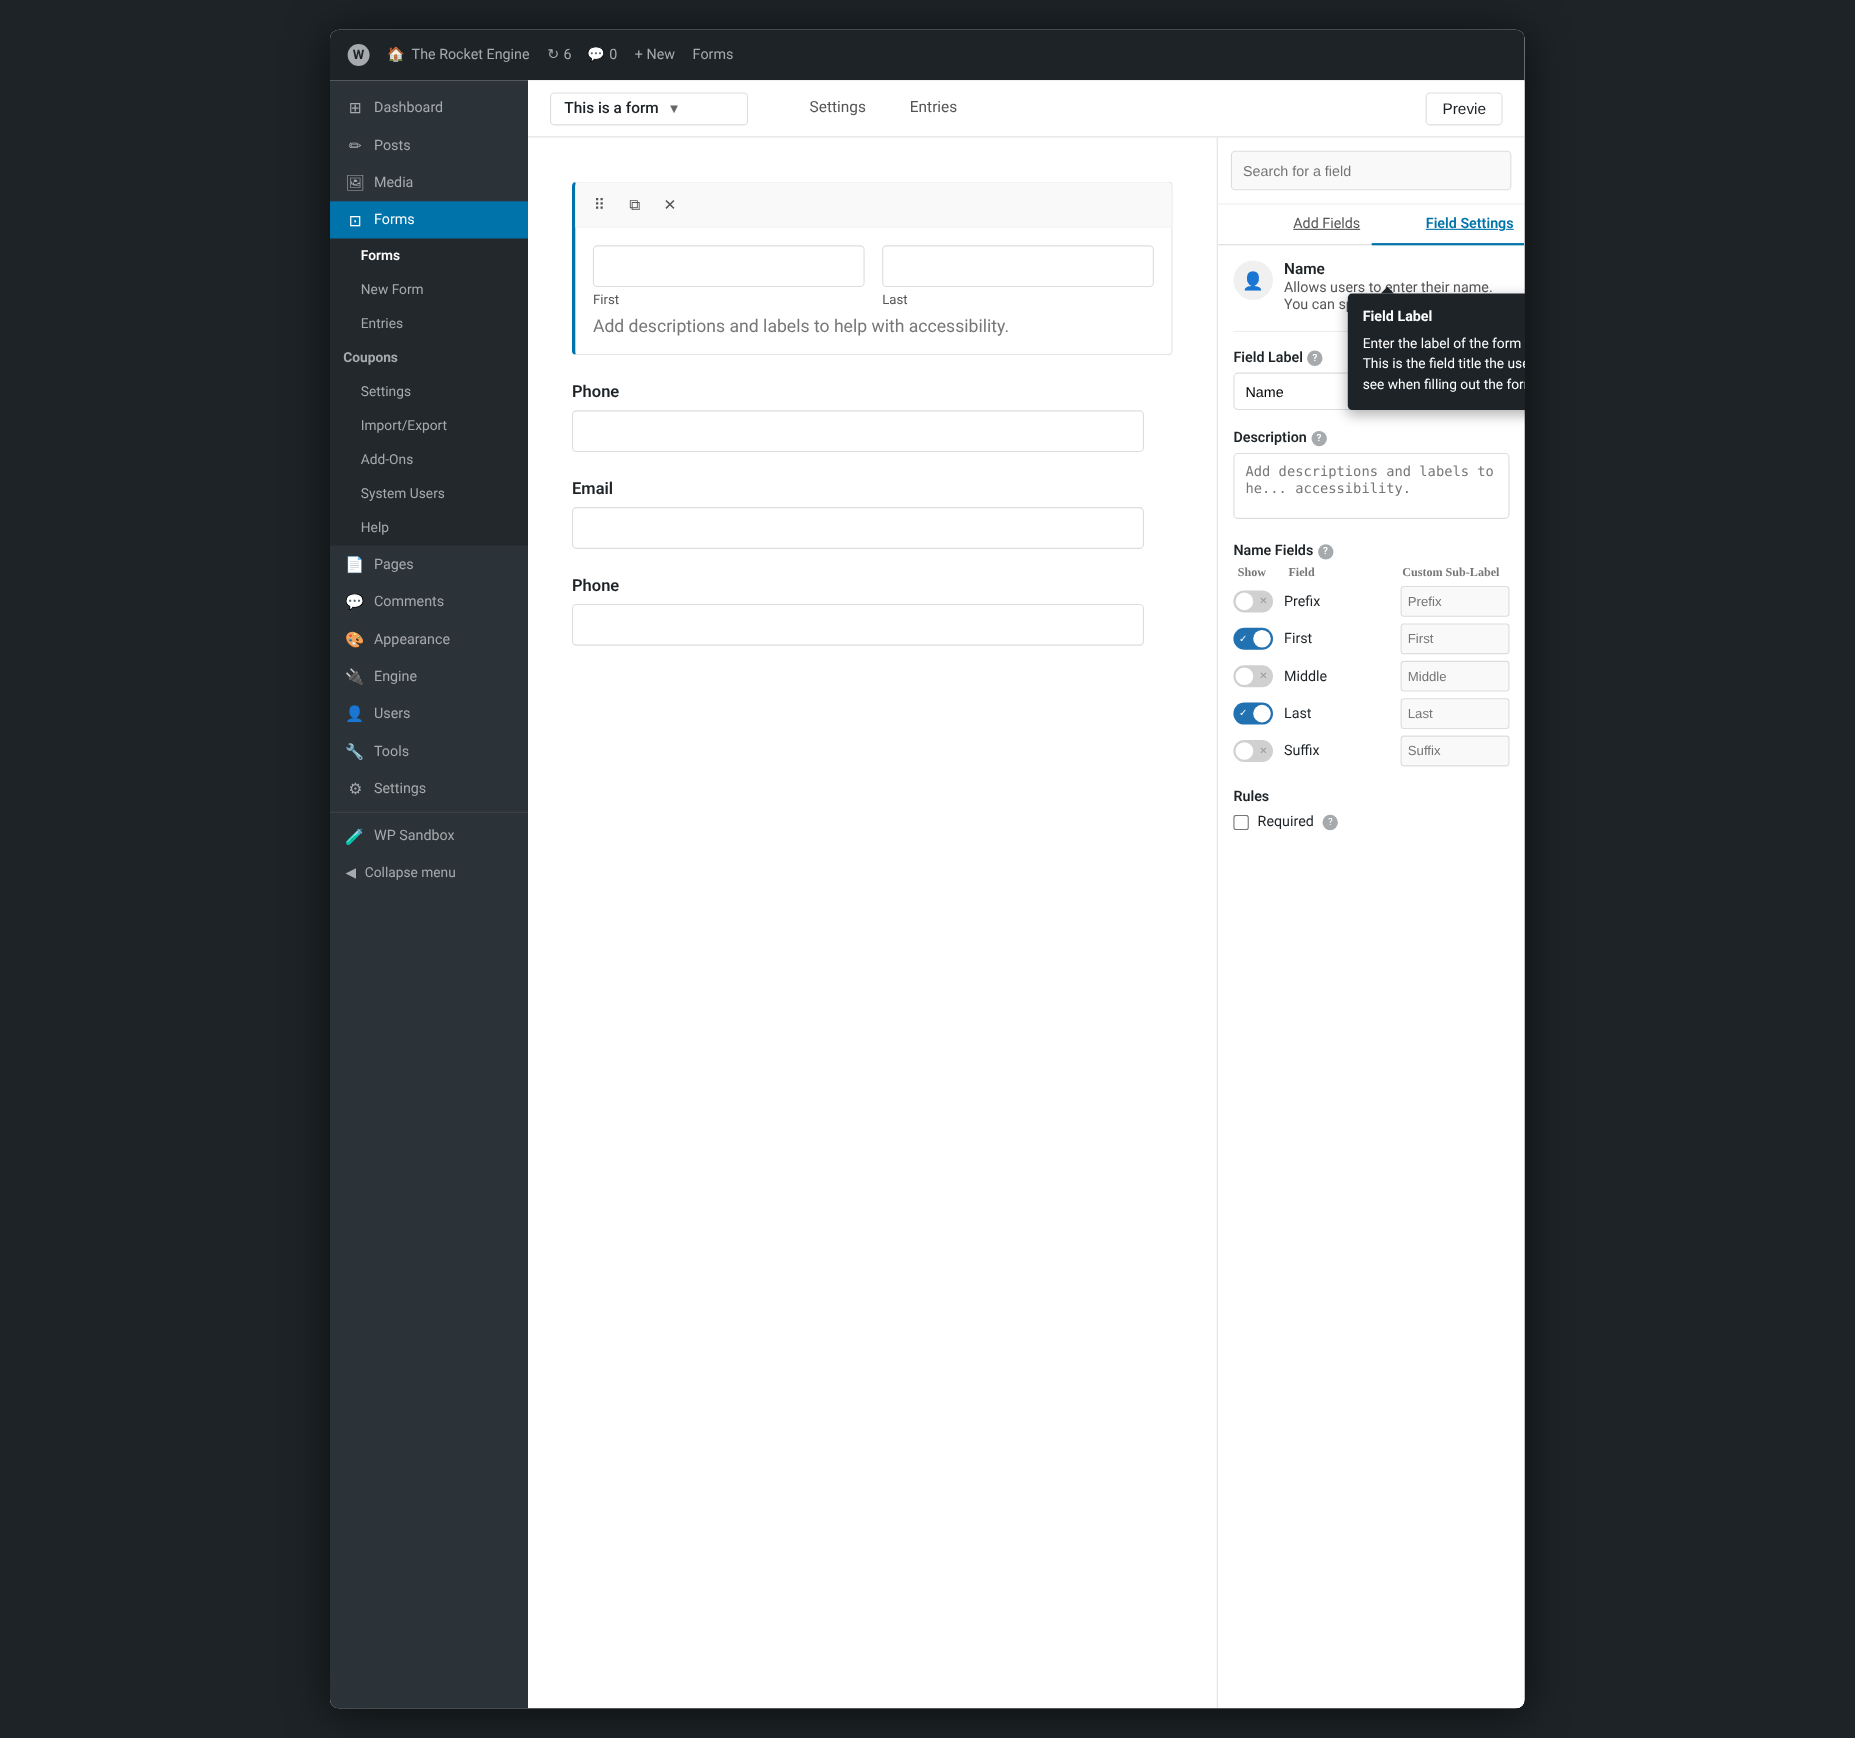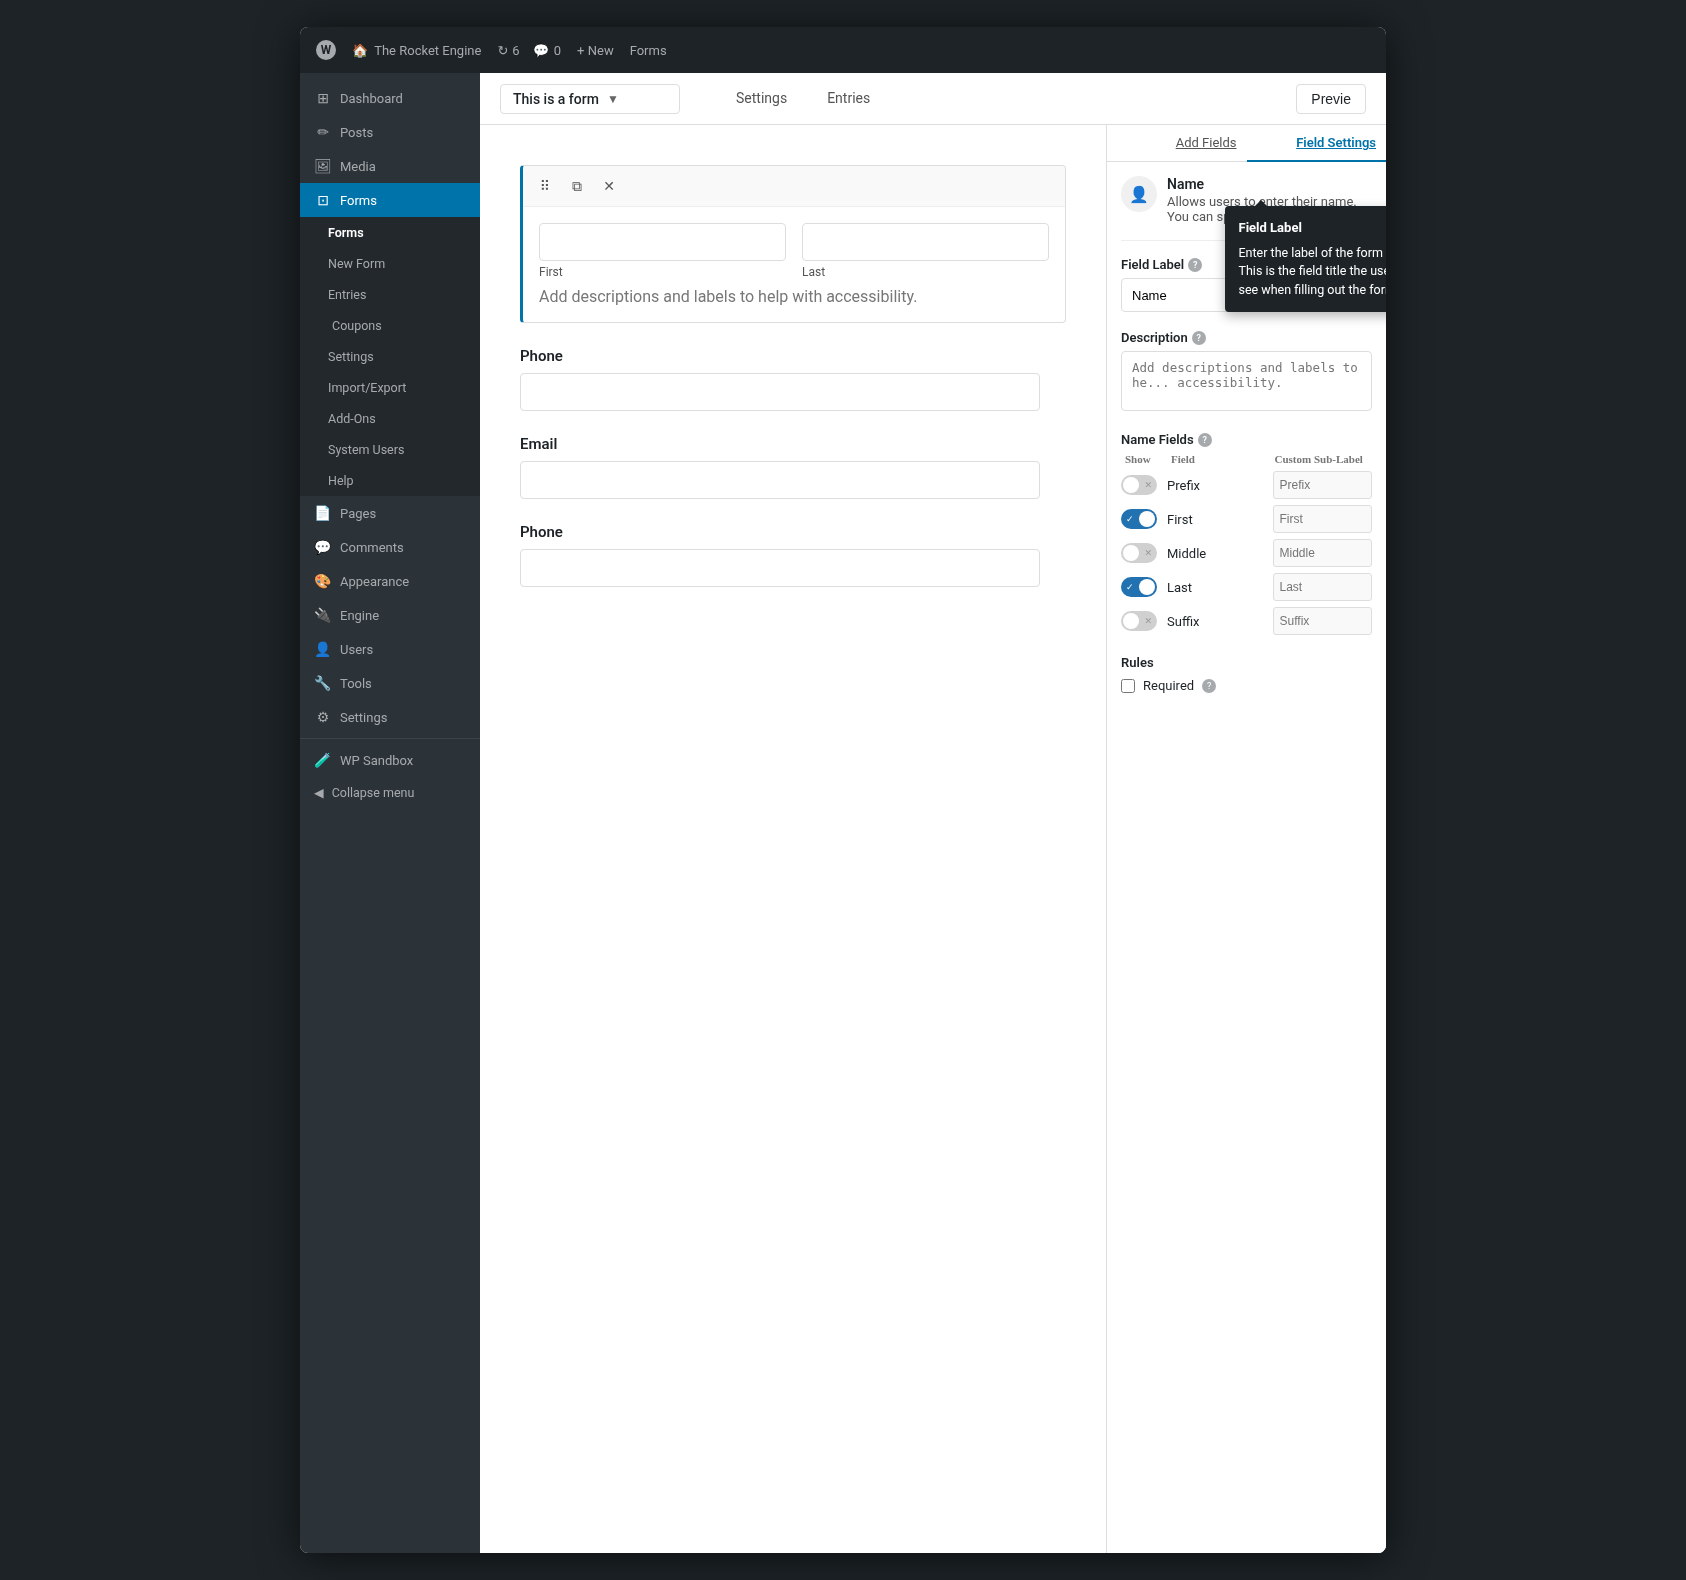--- a/index.html
+++ b/index.html
@@ -552,21 +552,21 @@
       <div class="sidebar-submenu">
         <div class="sidebar-item current" style="padding-left:28px;color:#fff;font-weight:600;">
           <span>Forms</span>
         </div>
         <div class="sidebar-item" style="padding-left:28px;">
           <span>New Form</span>
         </div>
         <div class="sidebar-item" style="padding-left:28px;">
           <span>Entries</span>
         </div>
-        <div class="sidebar-item" style="padding-left:32px;">
+        <div class="sidebar-item" style="padding-left:12px;font-weight:bold;">
           <span>Coupons</span>
         </div>
         <div class="sidebar-item" style="padding-left:28px;">
           <span>Settings</span>
         </div>
         <div class="sidebar-item" style="padding-left:28px;">
           <span>Import/Export</span>
         </div>
         <div class="sidebar-item" style="padding-left:28px;">
           <span>Add-Ons</span>
@@ -680,20 +680,23 @@
           </div>
 
           <div class="single-field-block">
             <span class="field-label-text">Phone</span>
             <input type="text" class="form-input" style="max-width: 520px;">
           </div>
         </div>
 
         <div class="right-panel">
 
+          <div class="right-panel-search">
+            <input type="text" class="search-input" placeholder="Search for a field" style="">
+          </div>
 
           <div class="right-panel-tabs">
             <div class="right-panel-tab">
               <span>Add Fields</span>
             </div>
             <div class="right-panel-tab active">
               <span>Field Settings</span>
             </div>
           </div>
 

